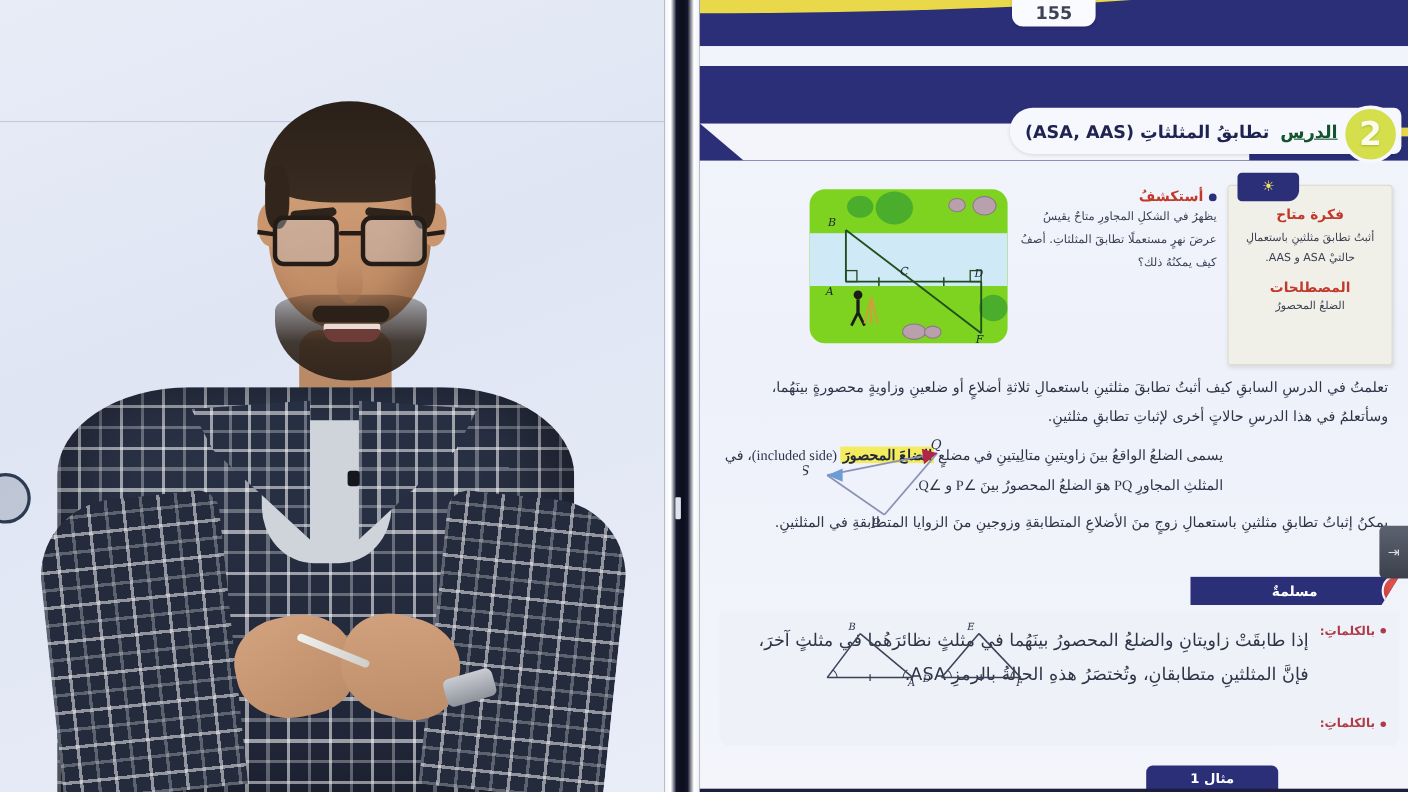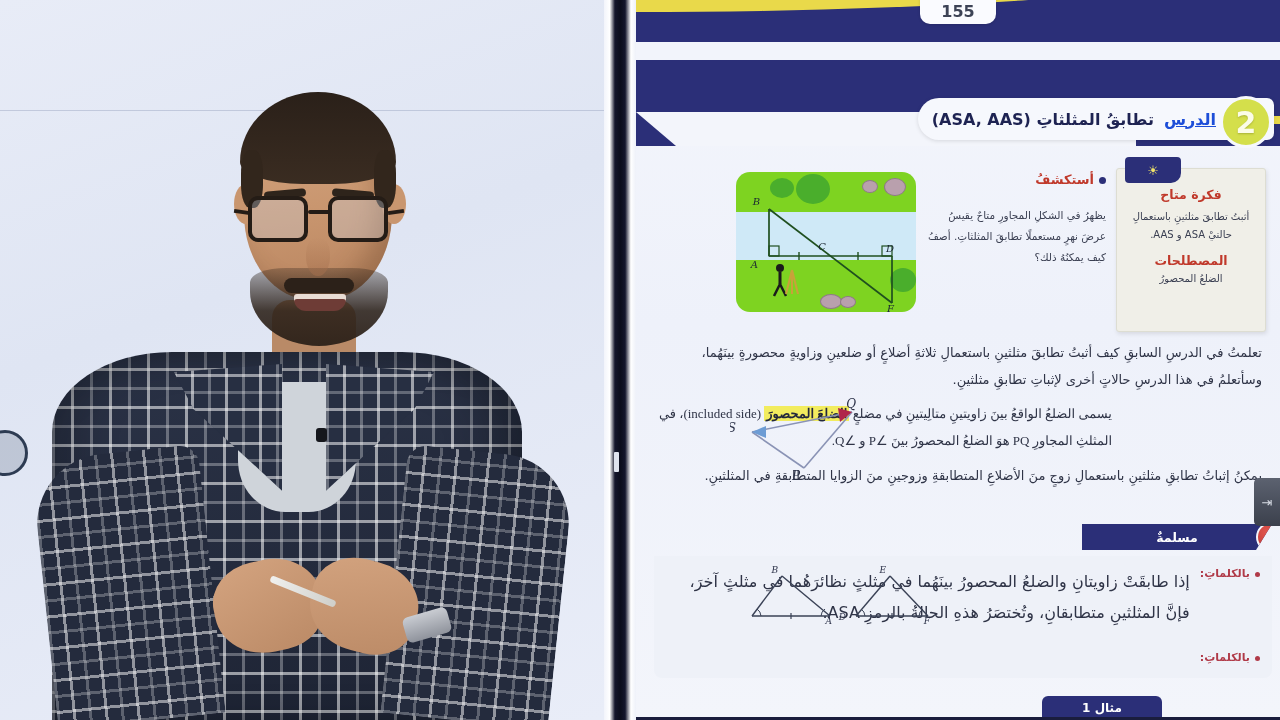--- a/index.html
+++ b/index.html
@@ -268,21 +268,21 @@
   .lesson-title-pill {
     position: absolute; right: 6px; bottom: 6px;
     height: 42px; min-width: 330px;
     background: #f6f8fd;
     border-radius: 24px 8px 8px 24px;
     display: flex; align-items: center; justify-content: flex-start;
     gap: 10px; padding: 0 58px 0 14px;
     box-shadow: 0 1px 4px rgba(0,0,0,0.12);
   }
   .lesson-word {
-    color: #1d4ed8; font-size: 16px; font-weight: bold; text-decoration: underline;
+    color: #14532d; font-size: 16px; font-weight: bold; text-decoration: underline;
   }
   .lesson-heading {
     color: #1e2352; font-size: 16px; font-weight: bold;
     direction: rtl; white-space: nowrap;
   }
   .lesson-num-badge {
     position: absolute; right: 8px; bottom: -2px;
     width: 52px; height: 52px; border-radius: 50%;
     background: #d4df4b;
     border: 3px solid #f6f8fd;
@@ -344,21 +344,21 @@
   .idea-h { color: #c0392b; font-size: 12.5px; font-weight: bold; margin-bottom: 6px; }
   .idea-p { color: #3a3f52; font-size: 10px; line-height: 1.75; }
   .idea-h2 { color: #c0392b; font-size: 12.5px; font-weight: bold; margin: 10px 0 5px; }
   .idea-p2 { color: #3a3f52; font-size: 10px; }
 
   .explore-text {
     width: 180px; padding-top: 4px;
     text-align: right;
   }
   .explore-title {
-    color: #c0392b; font-size: 13px; font-weight: bold; margin-bottom: 18px;
+    color: #c0392b; font-size: 13px; font-weight: bold; margin-bottom: 0;
   }
   .explore-dot {
     display: inline-block; width: 7px; height: 7px;
     background: #2b2f78; border-radius: 50%;
     margin-left: 5px; vertical-align: middle;
   }
   .explore-body { color: #3a3f52; font-size: 10.5px; line-height: 2.0; }
 
   .field-figure {
     position: relative;

